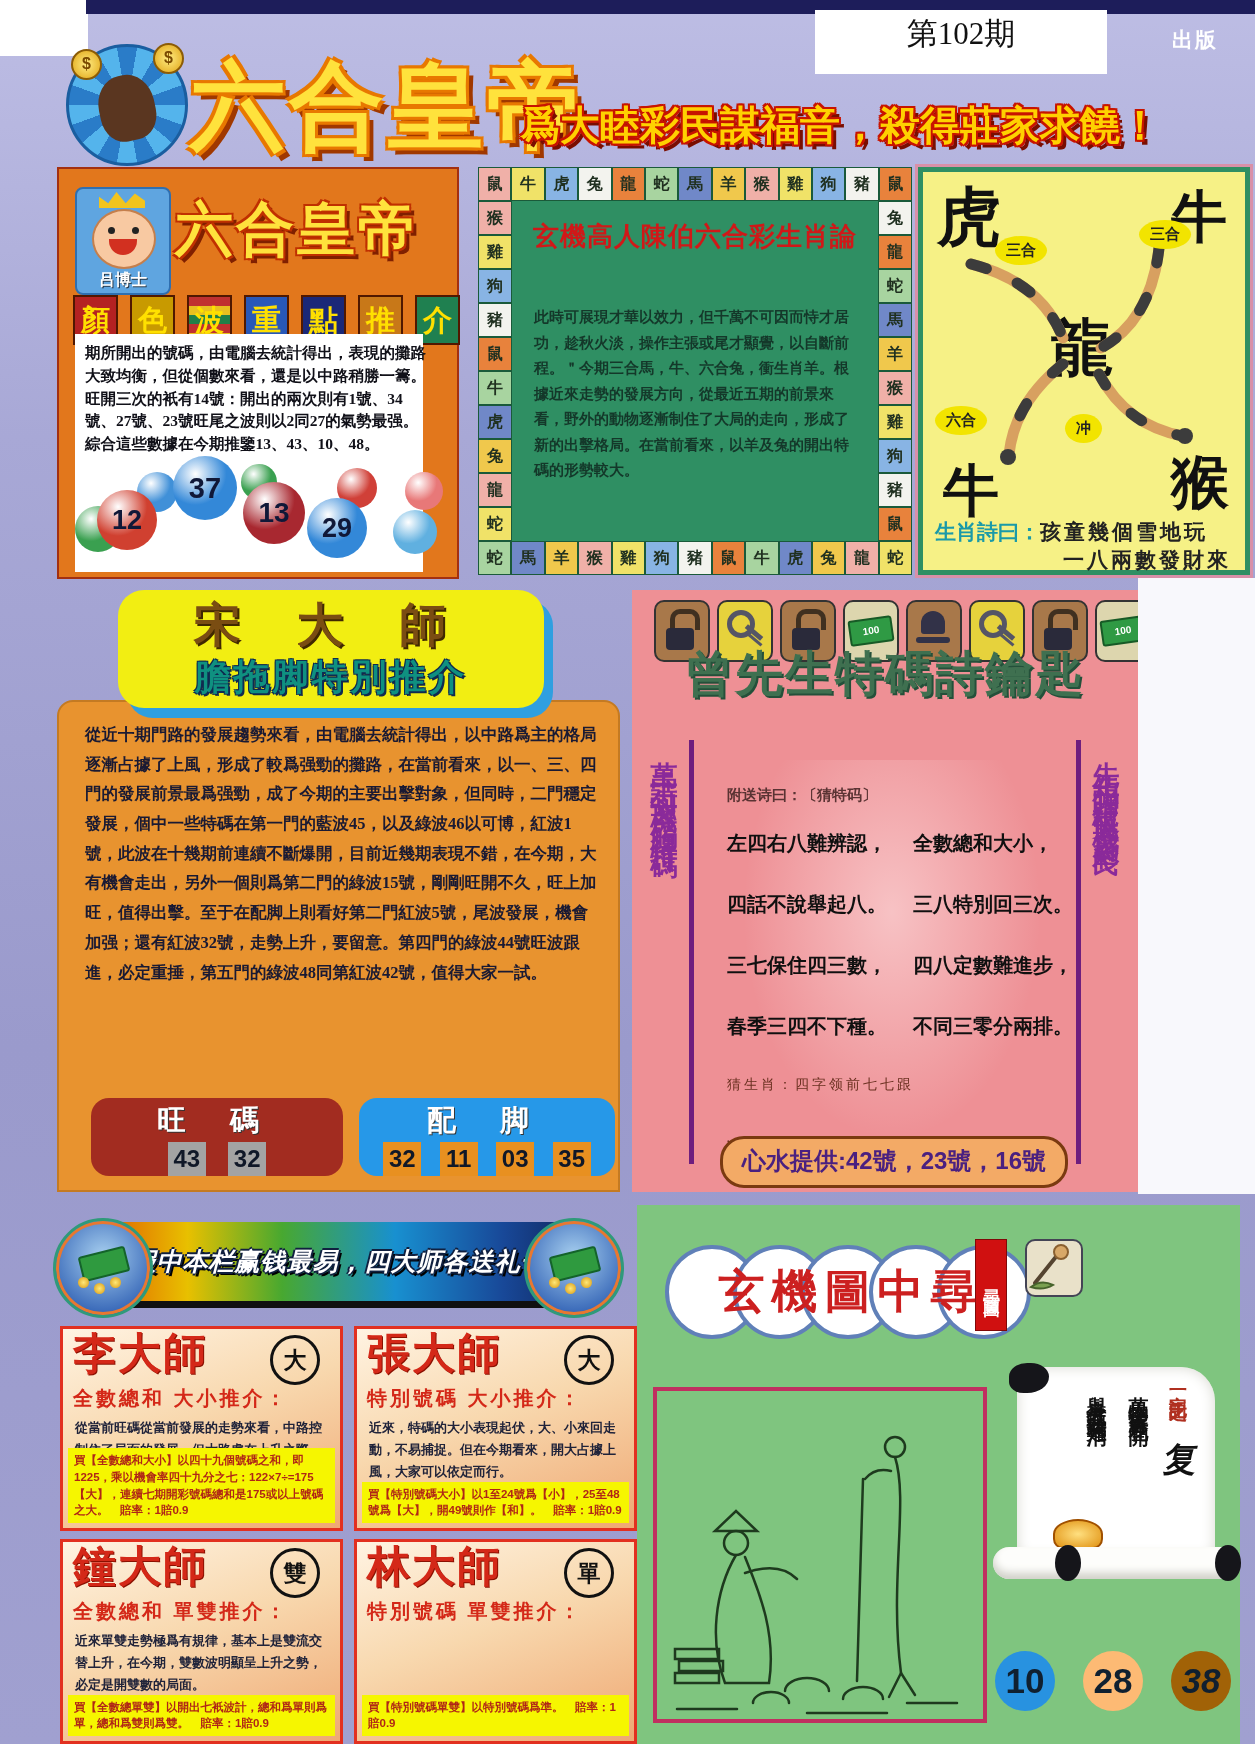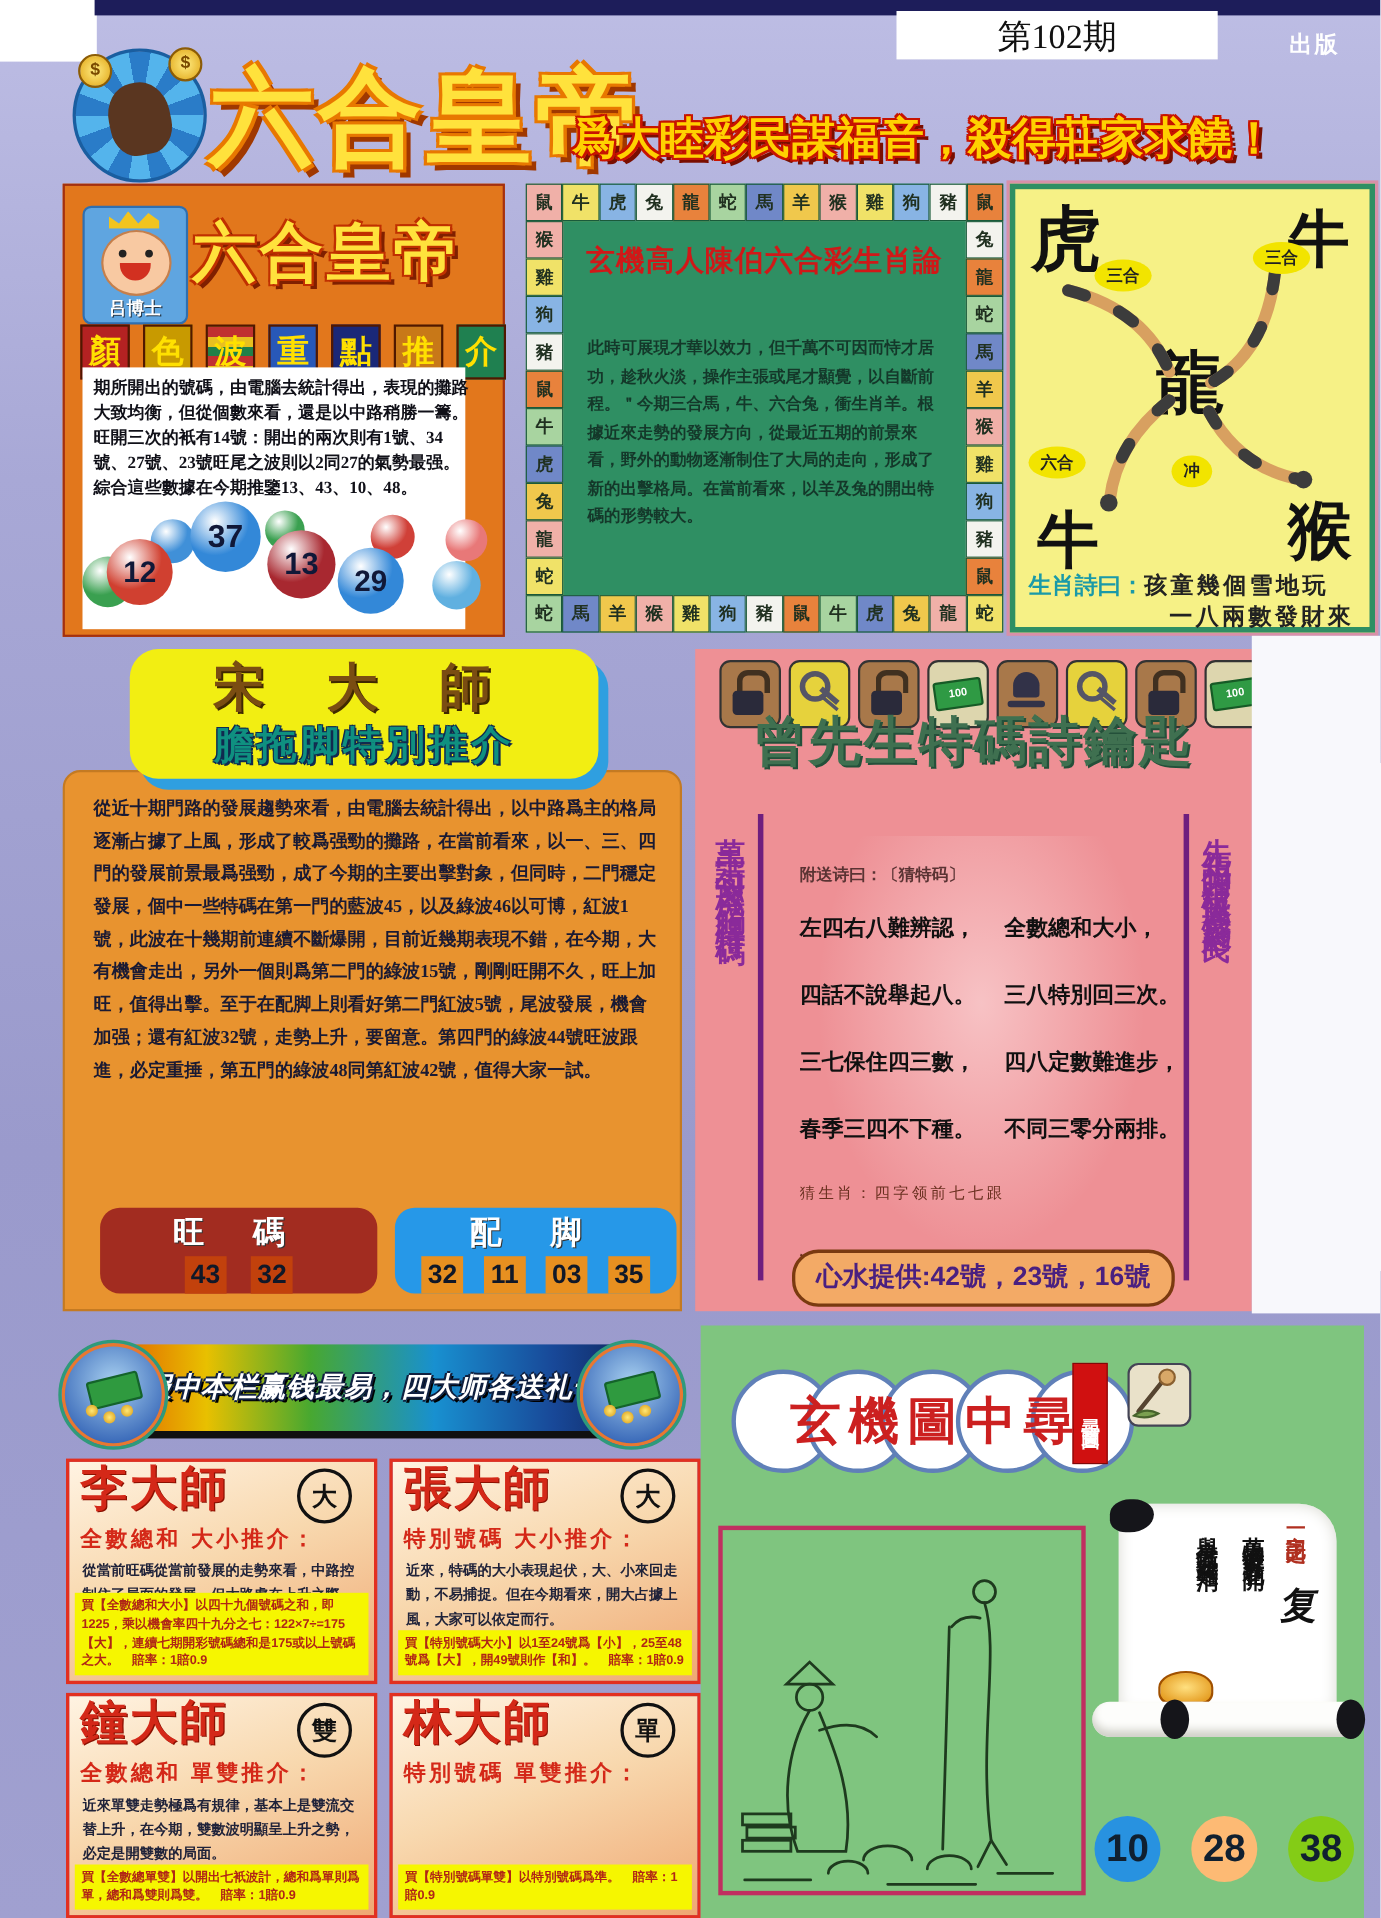--- a/index.html
+++ b/index.html
@@ -4,21 +4,21 @@
 <style>
   html,body{margin:0;padding:0;background:#e8e8f0;}
   .page{position:relative;width:1255px;height:1744px;overflow:hidden;
         background:linear-gradient(180deg,#bdbde4 0%,#a8a8d6 25%,#9a9acc 60%,#a0a0d0 100%);
         font-family:"Liberation Sans",sans-serif;}
   .abs{position:absolute;}
 
   
   .top-left-white{left:0;top:0;width:88px;height:56px;background:#ffffff;}
   .top-dark-bar{left:86px;top:0;width:1169px;height:14px;background:#1d1d5a;}
-  .issue-box{left:815px;top:10px;width:292px;height:44px;background:#ffffff;
+  .issue-box{left:815px;top:10px;width:292px;height:64px;background:#ffffff;
              text-align:center;line-height:48px;font-family:"Liberation Serif",serif;
              font-size:31px;color:#111;}
   .publish{left:1172px;top:26px;color:#fff;font-size:21px;font-weight:bold;letter-spacing:2px;}
 
   
   .hm{left:66px;top:44px;width:116px;height:116px;border-radius:50%;
       background:repeating-conic-gradient(from 10deg,#54b4ec 0 20deg,#2a7cc8 20deg 40deg);
       border:3px solid #1a5ea0;}
   .hm-bull{position:absolute;left:30px;top:28px;width:56px;height:66px;background:#5a3620;
            border-radius:46% 46% 40% 40%;transform:rotate(-12deg);}
@@ -104,21 +104,21 @@
   .song-body{position:absolute;left:26px;top:18px;width:512px;font-size:16.5px;line-height:1.8;
           color:#1a1a33;font-weight:bold;font-family:"Liberation Serif",serif;}
   .wang-box,.pei-box{position:absolute;top:396px;height:78px;border-radius:18px;text-align:center;}
   .wang-box{left:32px;width:252px;background:#a22c20;}
   .pei-box{left:300px;width:256px;background:#2698e8;}
   .wp-label{color:#fff;font-size:29px;font-weight:900;letter-spacing:18px;margin-top:3px;
             text-shadow:1px 1px 0 #333;}
   .wp-nums{margin-top:1px;}
   .wp-num{display:inline-block;width:38px;height:34px;line-height:34px;margin:0 9px;
           font-size:24px;font-weight:900;color:#101828;}
-  .wang-box .wp-num{background:#c2410c;}
+  .wang-box .wp-num{background:#a3a3a3;}
   .pei-box .wp-num{background:#e89020;margin:0 7px;}
 
   
   .p-zeng{left:632px;top:590px;width:506px;height:602px;background:#ee9095;}
   .zeng-watermark{position:absolute;left:110px;top:170px;width:300px;height:380px;border-radius:40px;
           background:radial-gradient(ellipse at 50% 40%,rgba(255,235,235,.55),rgba(255,235,235,0) 70%);}
   .zeng-tiles{position:absolute;left:22px;top:10px;display:flex;gap:7px;}
   .ztile{width:52px;height:58px;border:2px solid #333;border-radius:10px;position:relative;}
   .ztile-lock{background:#a8784a;}
   .ztile-lock i{position:absolute;left:14px;top:7px;width:20px;height:16px;border:5px solid #403020;
@@ -551,17 +551,17 @@
         </div>
         <div class="s-col s-col2">萬物復蘇百花開</div>
         <div class="s-col s-col3">舉身低頭氣難消</div>
         <div class="s-ingot"></div>
       </div>
       <div class="scroll-roller"></div>
     </div>
     <div class="my-nums">
       <div class="my-num" style="background: rgb(40, 146, 224);">10</div>
       <div class="my-num" style="background: #fdba74;">28</div>
-      <div class="my-num" style="background: #84cc16;">38</div>
+      <div class="my-num" style="background: #a16207; font-style: italic;">38</div>
     </div>
   </section>
 
 </div>
 
 </body></html>

